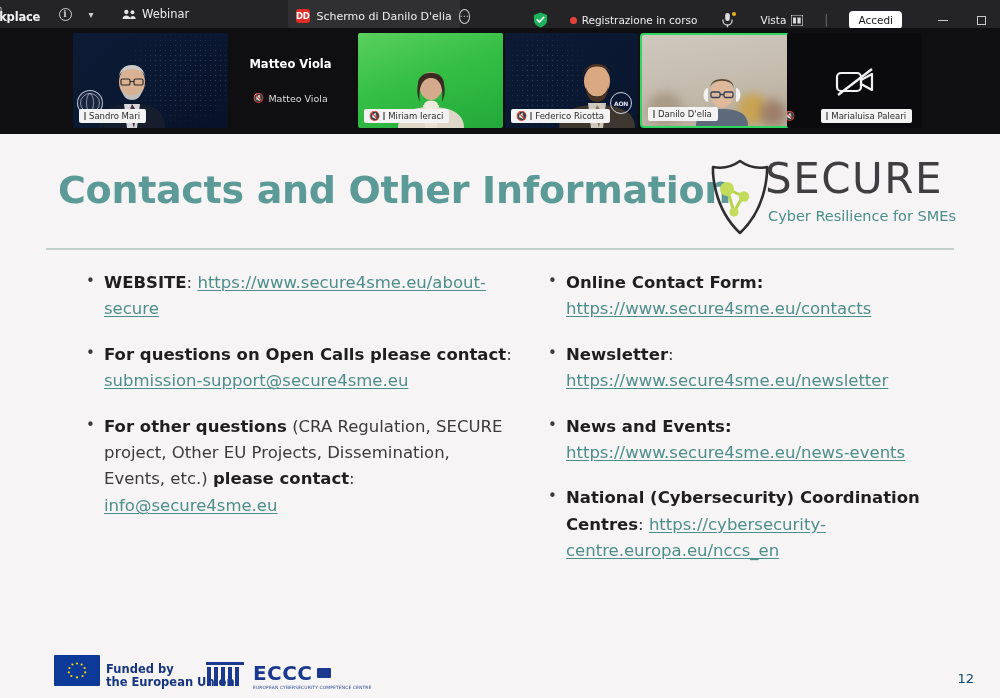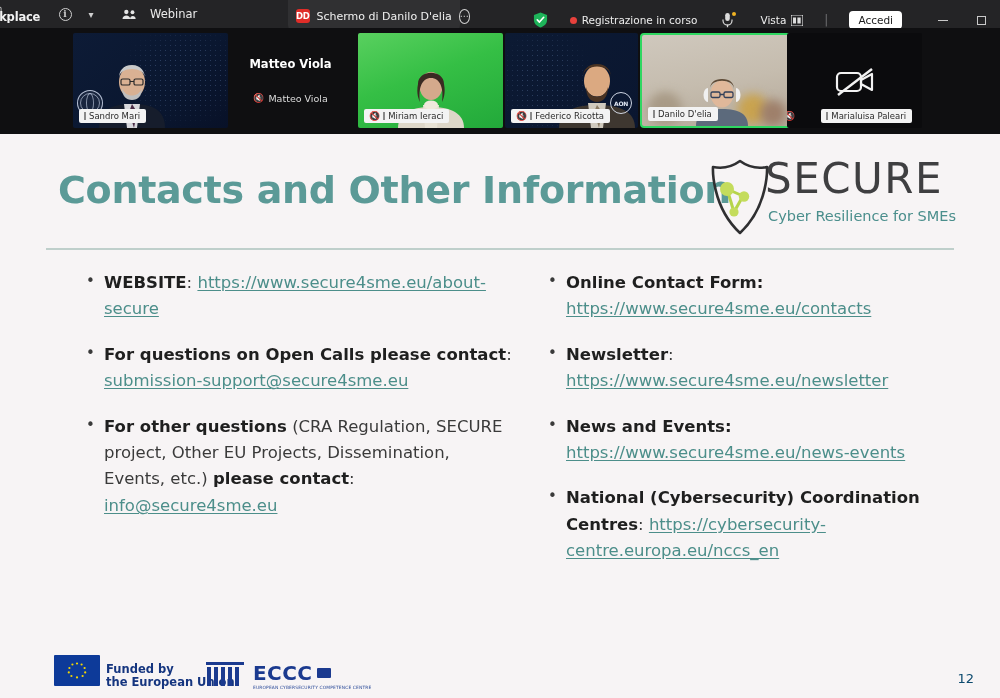--- a/index.html
+++ b/index.html
@@ -36,21 +36,21 @@
   }
   .circle-i {
     width: 13px; height: 13px; border-radius: 50%;
     border: 1.3px solid #cfcfcf;
     display:flex; align-items:center; justify-content:center;
     font-size: 9px; line-height: 1; font-weight: 700; color:#cfcfcf;
     font-family: "DejaVu Serif", serif;
   }
   .chev { font-size: 10px; color: #cfcfcf; }
   .tb-webinar {
-    display: flex; align-items: flex-end; gap: 13px;
+    display: flex; align-items: flex-end; gap: 5px;
     margin-left: 18px;
   }
   .tb-webinar .label { font-size: 11.5px; color: #eaeaea; }
   .people-icon { width: 15px; height: 13px; display:block; }
 
   .tab-active {
     position: absolute; left: 288px; top: 0;
     height: 28px; width: 172px;
     background: #303032;
     border-radius: 0 0 7px 7px;

